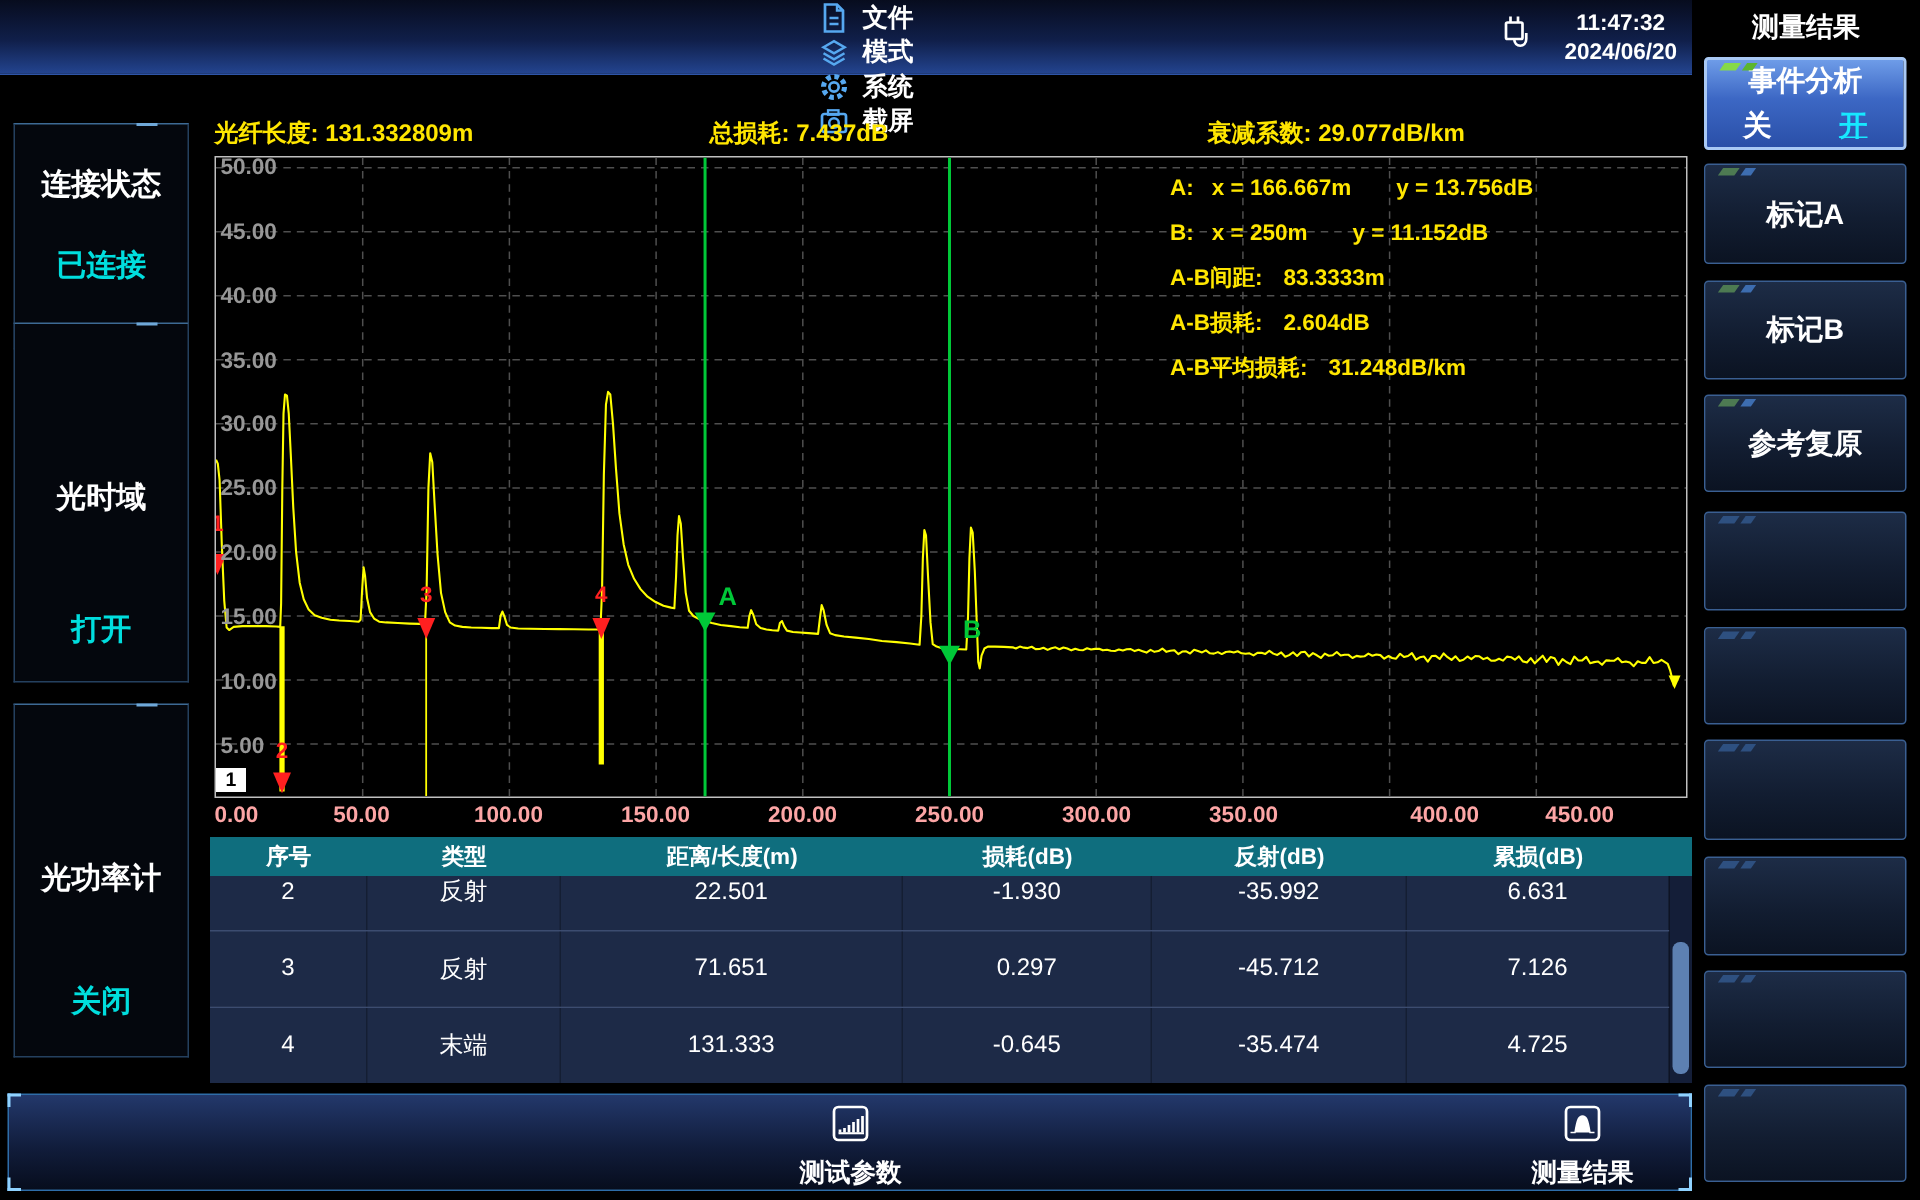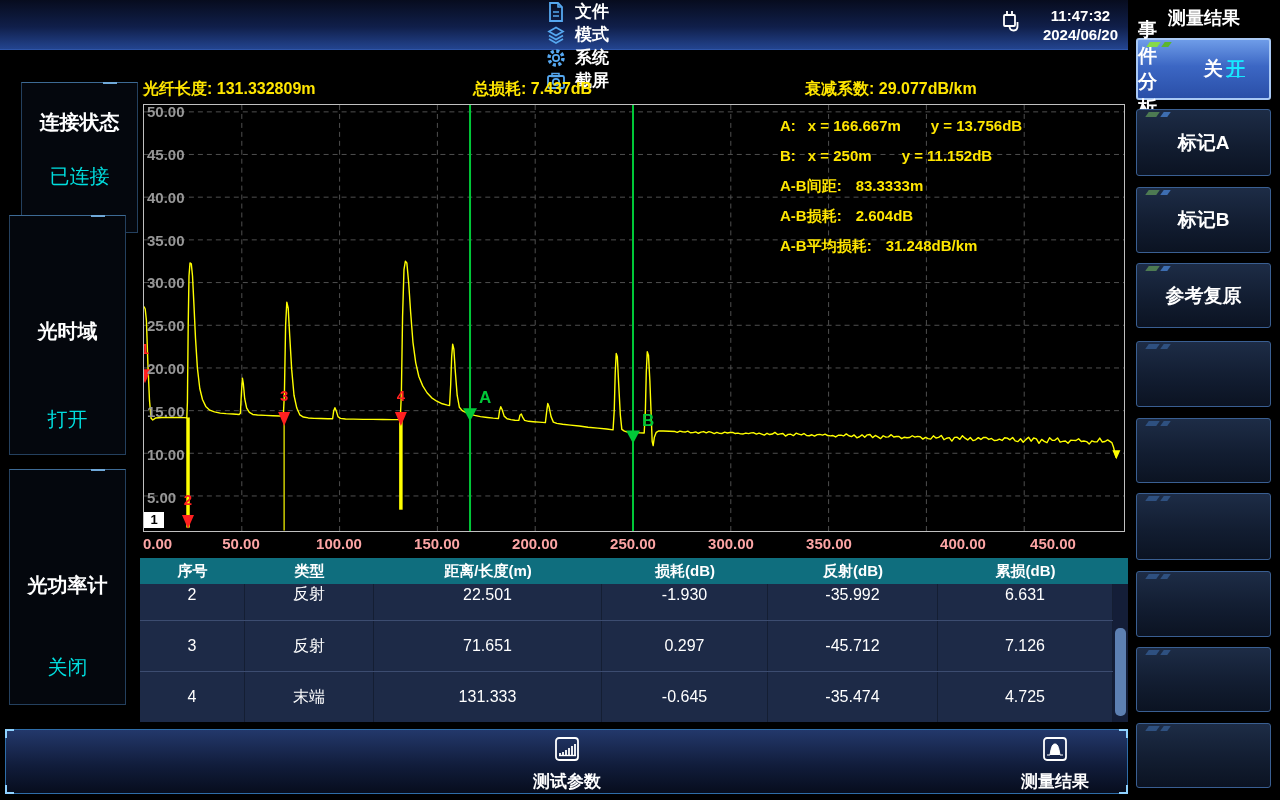--- a/index.html
+++ b/index.html
@@ -26,31 +26,31 @@
     border:1px solid #3a5f92; color:#fff; font-size:19px; font-weight:bold;
     display:flex; align-items:center; justify-content:center; }
   .rbtn .slash { position:absolute; left:10px; top:2px; width:11px; height:5px;
     background:#4d7a52; transform:skewX(-35deg); }
   .rbtn .slash2 { left:25px; width:7px; background:#3d6db0; }
   .rbtn.empty .slash { background:#2e5080; }
   .rbtn.active { background:linear-gradient(180deg,#6e9ce8 0%,#3c67c4 45%,#2a4fa8 100%);
     border:2px solid #a9c9f5; }
   .rbtn.active .slash { background:#86d94a; }
   .rbtn.active .slash2 { background:#5cb52e; }
-  #btn-toggle { flex-direction:row; justify-content:center; gap:4px; }
+  #btn-toggle { flex-direction:column; justify-content:center; gap:4px; }
   #toggle-states { display:flex; width:100%; justify-content:space-between; padding:0 24px; font-size:19px; }
   #toggle-on { color:#17e8ff; text-decoration:underline; }
 
   
   .lpanel { position:absolute; left:9px; width:117px; background:#04070d;
     border:1px solid #24405e; border-top-color:#3d6a94; }
   .lpanel:before { content:""; position:absolute; top:-1px; left:70%; width:14px; height:2px; background:#6fa8d8; }
   .lpanel .ptitle { position:absolute; width:100%; text-align:center; color:#fff; font-size:20px; font-weight:bold; }
-  .lpanel .pstatus { position:absolute; width:100%; text-align:center; color:#00dede; font-size:20px; font-weight:normal; }
-  #lp1 { top:82px; height:151px;margin-left:12px; } #lp1 .ptitle{ top:26px; } #lp1 .pstatus{ top:80px; }
+  .lpanel .pstatus { position:absolute; width:100%; text-align:center; color:#00dede; font-size:20px; font-weight:bold; }
+  #lp1 { top:82px; height:151px; } #lp1 .ptitle{ top:26px; } #lp1 .pstatus{ top:80px; }
   #lp2 { top:215px; height:240px; } #lp2 .ptitle{ top:102px; } #lp2 .pstatus{ top:190px; }
   #lp3 { top:469px; height:236px; } #lp3 .ptitle{ top:102px; } #lp3 .pstatus{ top:184px; }
 
   
   #summary-row { position:absolute; left:143px; top:79px; width:982px; height:20px;
     color:#ffe600; font-size:16px; font-weight:bold; }
   .sum-item { position:absolute; top:0; white-space:pre; }
   #plot { position:absolute; left:143px; top:104px; width:982px; height:428px; background:#000;
     border:1px solid #c0c0c0; }
   #plot-svg { position:absolute; left:0; top:0; width:100%; height:100%; }

